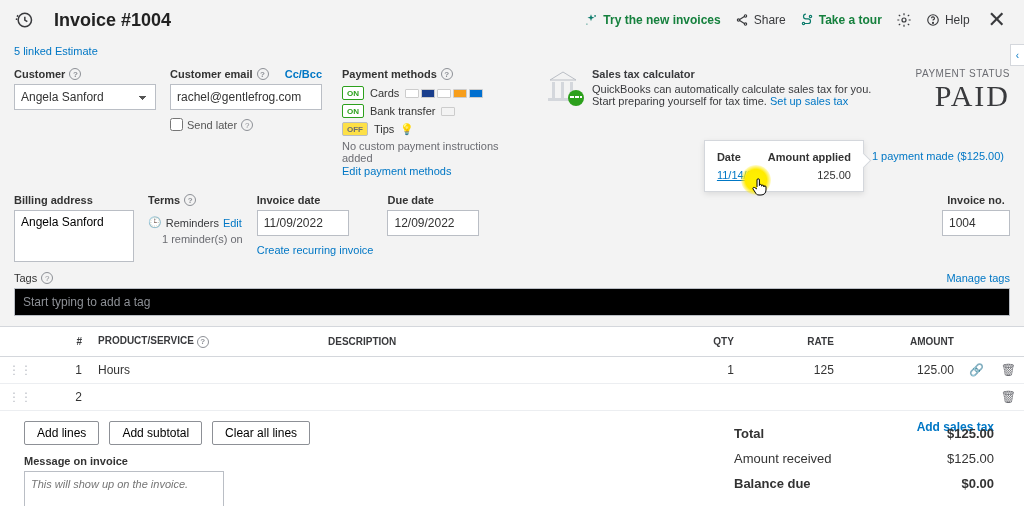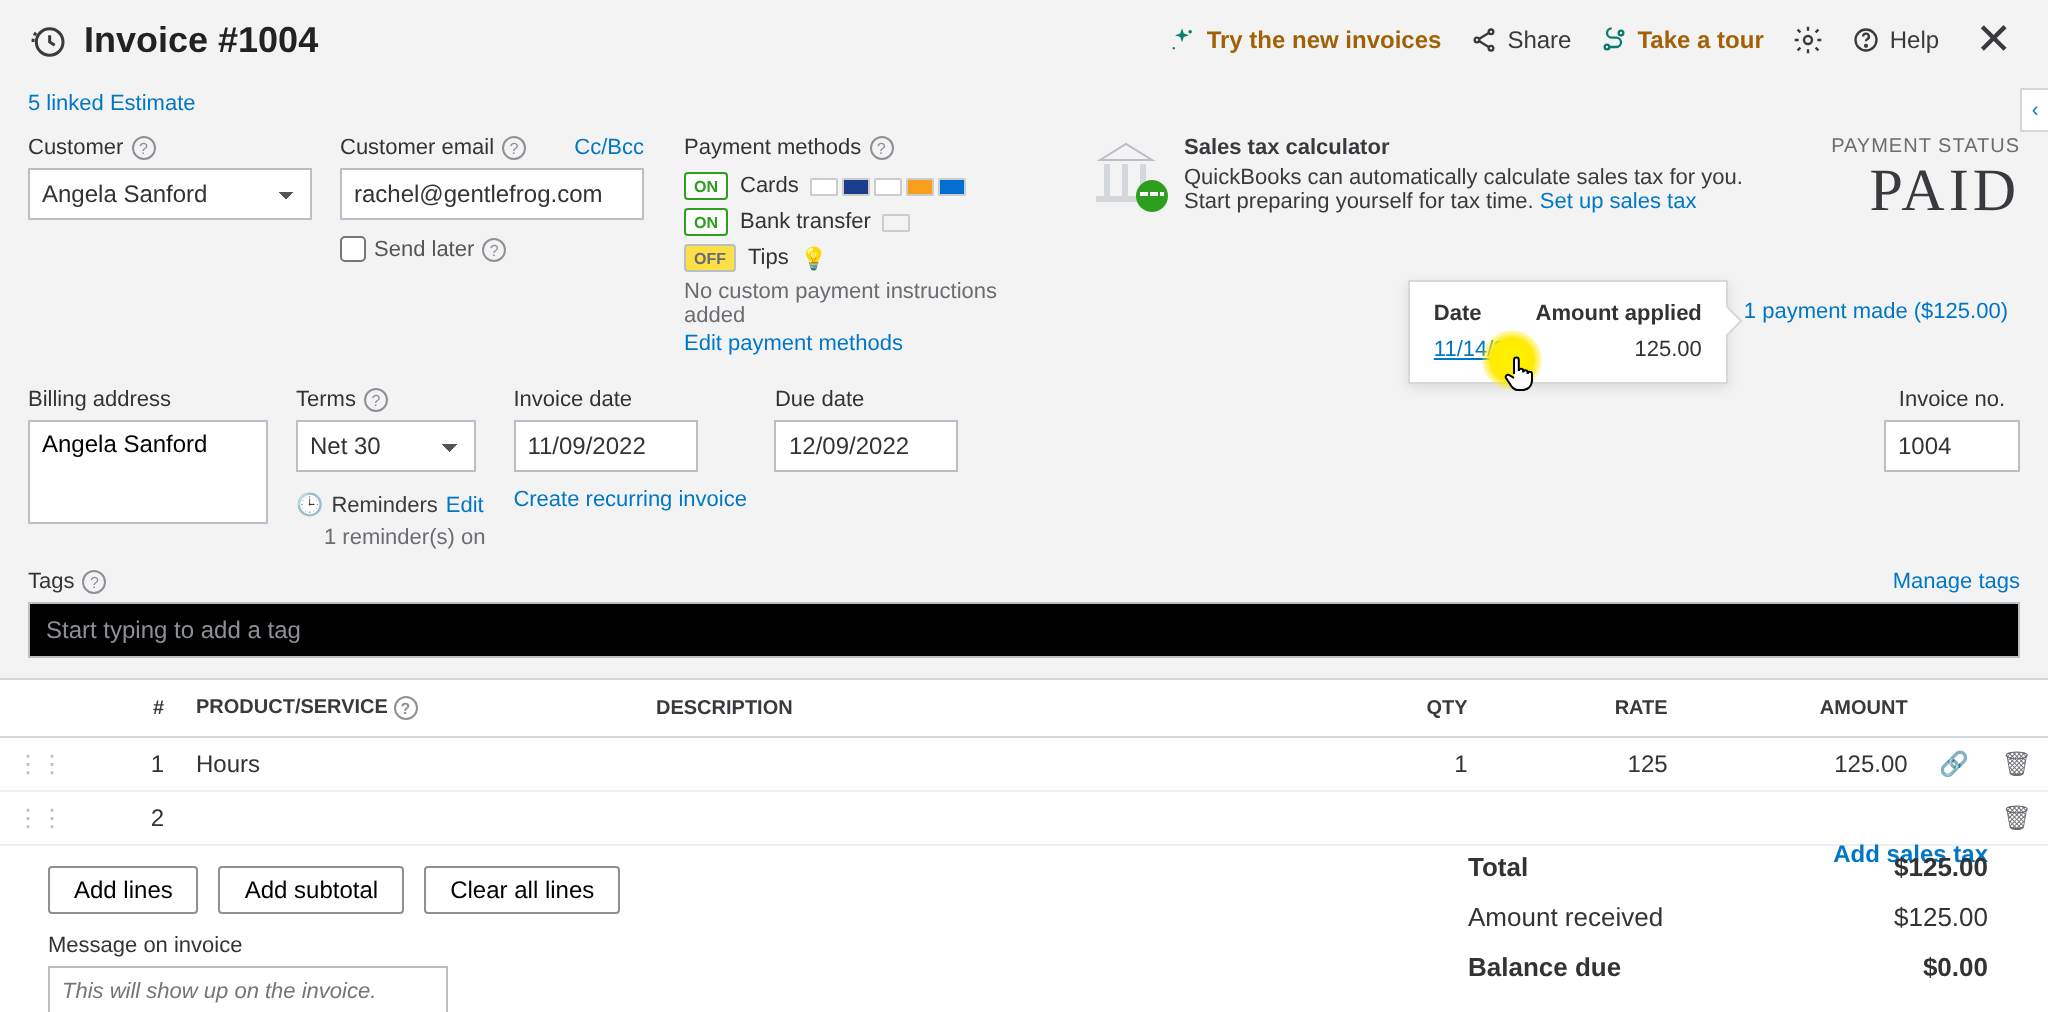--- a/index.html
+++ b/index.html
@@ -1,36 +1,36 @@
 <!DOCTYPE html>
 <html><head>
 <meta charset="utf-8">
 <style>
   * { box-sizing: border-box; margin: 0; padding: 0; }
   body { font-family: -apple-system, BlinkMacSystemFont, "Segoe UI", Arial, sans-serif; font-size: 12px; color: #333; background: #f3f3f3; width: 1024px; height: 506px; overflow: hidden; position: relative; }
   a { color: #0077c5; text-decoration: none; cursor: pointer; }
 
   
   .header { display: flex; align-items: center; height: 40px; padding: 0 14px; background: #f3f3f3; }
-  .header-left { display: flex; align-items: flex-end; gap: 8px; flex: 1; }
+  .header-left { display: flex; align-items: flex-start; gap: 20px; flex: 1; }
   .header-title { font-size: 18px; font-weight: 700; color: #222; }
   .clock-icon { width: 20px; height: 20px; }
   .header-actions { display: flex; align-items: center; gap: 14px; color: #393a3d; }
   .header-actions .act { display: flex; align-items: center; gap: 5px; font-size: 12px; cursor: pointer; }
-  .header-actions .act.teal { color: #a16207; font-weight: 600; }
+  .header-actions .act.teal { color: #15803d; font-weight: 600; }
   .close-x { font-size: 22px; font-weight: 400; cursor: pointer; padding: 0 4px; color: #393a3d; }
 
   .linked { padding: 4px 14px 10px; }
   .linked a { font-size: 11px; color: #0077c5; }
 
   
   .top-area { display: flex; padding: 0 14px 8px; gap: 18px; }
   .col-cust { width: 310px; display: flex; gap: 14px; }
   .field-block { display: flex; flex-direction: column; gap: 4px; }
-  .label-row { display: flex; align-items: center; gap: 4px; font-size: 11px; color: #333; }
+  .label-row { display: flex; align-items: center; gap: 4px; font-size: 11px; color: #333; font-weight: bold; }
   .label-row .right-link { margin-left: auto; font-size: 11px; }
   .help-ico { width: 12px; height: 12px; border: 1px solid #8d9096; border-radius: 50%; display: inline-flex; align-items: center; justify-content: center; font-size: 8px; color: #8d9096; }
   select, input[type=text] { border: 1px solid #babec5; background: #fff; height: 26px; padding: 0 6px; font-size: 12px; color: #333; font-family: inherit; }
   select { appearance: none; background-image: linear-gradient(45deg, transparent 50%, #555 50%), linear-gradient(135deg, #555 50%, transparent 50%); background-position: calc(100% - 12px) 11px, calc(100% - 8px) 11px; background-size: 4px 4px, 4px 4px; background-repeat: no-repeat; padding-right: 22px; }
   .send-later { display: flex; align-items: flex-end; gap: 4px; margin-top: 4px; font-size: 11px; color: #555; }
 
   
   .col-pm { width: 180px; }
   .pm-row { display: flex; align-items: center; gap: 6px; margin-bottom: 4px; font-size: 11px; }
   .toggle { display: inline-flex; align-items: center; justify-content: center; height: 14px; padding: 0 4px; border-radius: 2px; font-size: 8px; font-weight: 700; color: #fff; border: 1px solid; }
@@ -280,21 +280,20 @@
     <div class="label-row">
         <span>Billing address</span>
       </div>
     <textarea style="">Angela Sanford</textarea>
   </div>
   <div class="field-block terms">
     <div class="label-row">
         <span>Terms</span>
         <span class="help-ico">?</span>
       </div>
-    <select><option>Net 30</option></select>
     <div class="reminders">
         <span>🕒</span>
         <span>Reminders</span> 
         <a>Edit</a>
       </div>
     <div class="reminders-sub">1 reminder(s) on</div>
   </div>
   <div class="field-block">
     <div class="label-row">
         <span>Invoice date</span>

